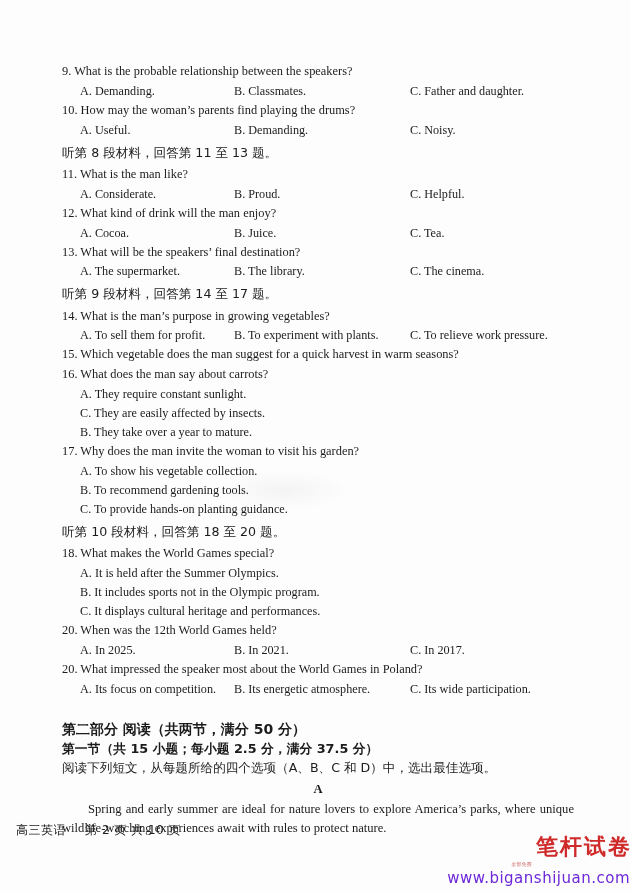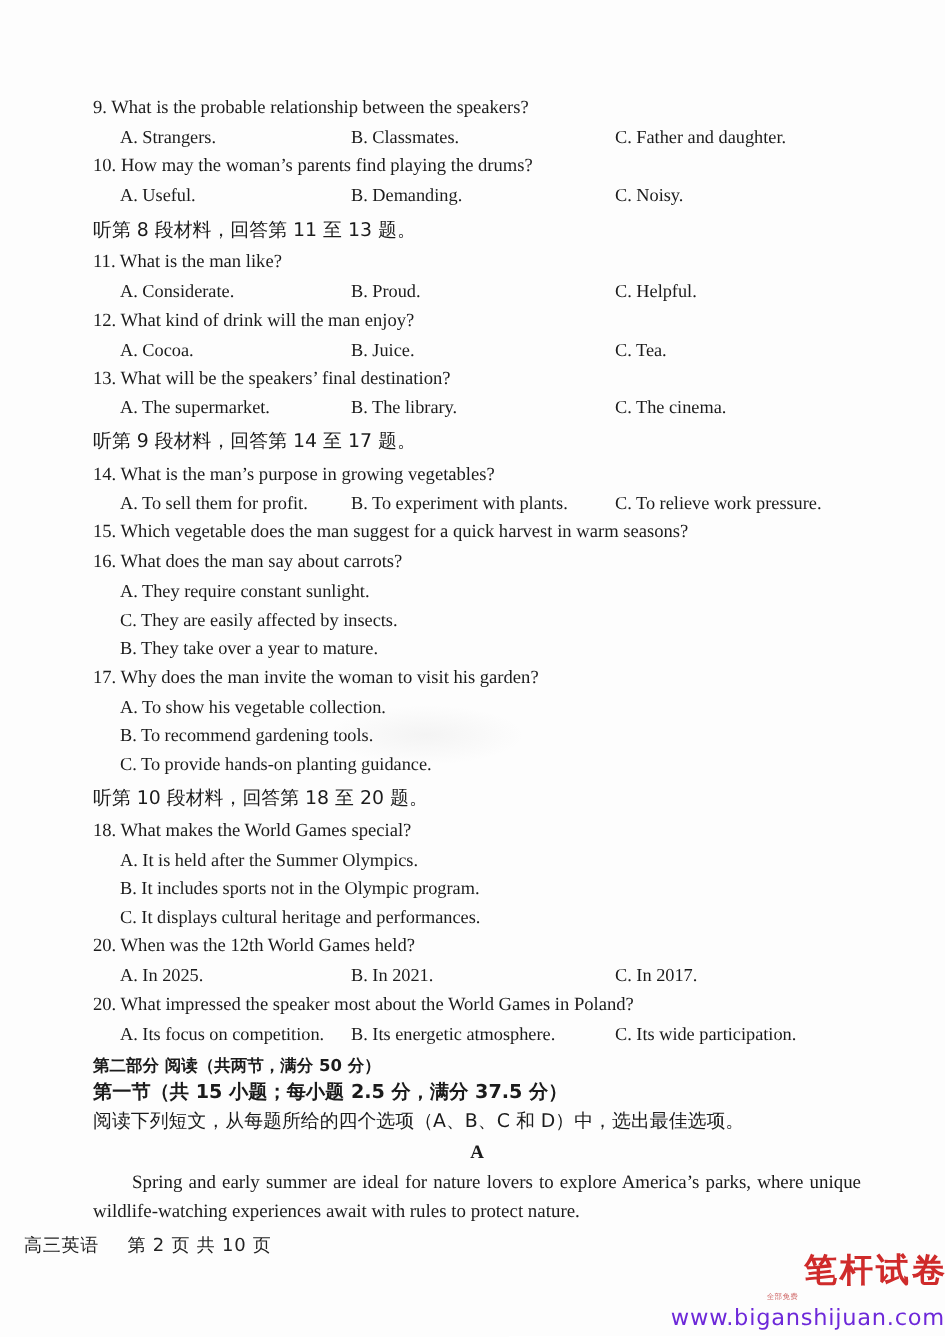--- a/index.html
+++ b/index.html
@@ -56,24 +56,24 @@
     white-space: nowrap;
   }
   .cn {
     font-size: 12.6px;
     line-height: 1.6;
     margin: 3px 0 2px 0;
     font-family: "DejaVu Sans", sans-serif;
     white-space: nowrap;
   }
   .sect-title {
-    font-size: 11px;
-    font-weight: bold;
-    font-family: "DejaVu Sans", sans-serif;
-    margin: 4px 0 2px 0;
+    font-size: 14px;
+    font-weight: bold;
+    font-family: "DejaVu Sans", sans-serif;
+    margin: 22px 0 2px 0;
     white-space: nowrap;
   }
   .sect-sub {
     font-size: 12.8px;
     font-weight: bold;
     font-family: "DejaVu Sans", sans-serif;
     margin: 1px 0 2px 0;
     white-space: nowrap;
   }
   .instr {
@@ -162,21 +162,21 @@
   }
 </style>
 </head>
 <body>
 
 <div class="page">
   <div class="content">
 
     <p class="q">9. What is the probable relationship between the speakers?</p>
     <div class="opts">
-      <span class="opt a">A. Strangers.</span>
+      <span class="opt a">A. Demanding.</span>
       <span class="opt b">B. Classmates.</span>
       <span class="opt c">C. Father and daughter.</span>
     </div>
 
     <p class="q">10. How may the woman’s parents find playing the drums?</p>
     <div class="opts">
       <span class="opt a">A. Useful.</span>
       <span class="opt b">B. Demanding.</span>
       <span class="opt c">C. Noisy.</span>
     </div>

